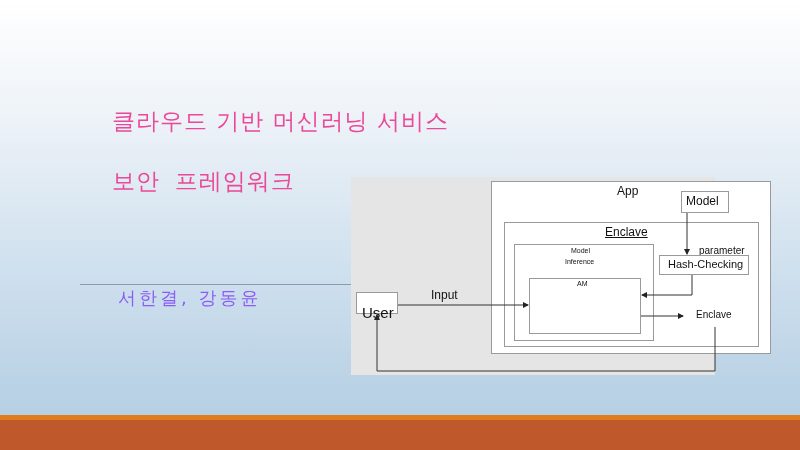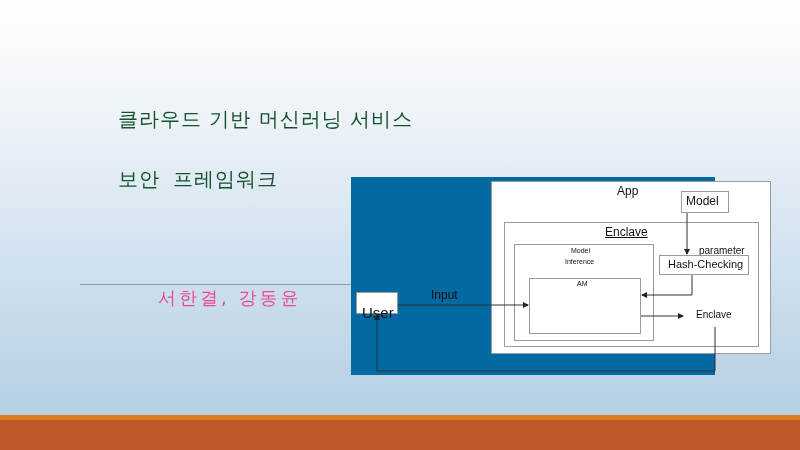--- a/index.html
+++ b/index.html
@@ -1,28 +1,28 @@
 <!DOCTYPE html>
 <html><head>
   <meta charset="utf-8">
   <style>
     html, body { margin:0; padding:0; }
     body {
       width:800px; height:450px; position:relative; overflow:hidden;
       font-family: "DejaVu Sans", "Liberation Sans", sans-serif;
       background: linear-gradient(180deg, #ffffff 0%, #eef3f8 25%, #cfe0ee 60%, #afcbe1 100%);
     }
-    .title { position:absolute; left:118px; color:#14532d; font-size:20px; font-weight:normal; letter-spacing:1px; white-space:nowrap; }
+    .title { position:absolute; left:112px; color:#ec4899; font-size:23px; font-weight:normal; letter-spacing:1px; white-space:nowrap; }
     .title.l1 { top:106px; }
     .title.l2 { top:166px;font-family:Liberation Mono, monospace; }
     .rule { position:absolute; left:80px; top:284px; width:272px; height:1px; background:#8a9bab; }
-    .authors { position:absolute; left:118px; top:286px; font-size:18px; color:#ec4899; letter-spacing:3px;margin-left:40px; }
+    .authors { position:absolute; left:118px; top:286px; font-size:18px; color:#8b5cf6; letter-spacing:3px; }
     .footer-line { position:absolute; left:0; top:415px; width:800px; height:5px; background:#e07b1e; }
     .footer { position:absolute; left:0; top:420px; width:800px; height:30px; background:#bf582b; }
-    .diagram { position:absolute; left:351px; top:177px; width:364px; height:198px; background:#0369a1; }
+    .diagram { position:absolute; left:351px; top:177px; width:364px; height:198px; background:#e5e5e5; }
     .box { position:absolute; border:1px solid #9a9a9a; background:#fff; box-sizing:border-box; }
     .lbl { position:absolute; font-family:"Liberation Sans", sans-serif; color:#111; white-space:nowrap; }
     svg.arrows { position:absolute; left:0; top:0; }
   </style>
 </head>
 <body>
 
 <div class="title l1">클라우드 기반 머신러닝 서비스</div>
 <div class="title l2">보안 프레임워크</div>
 <div class="rule"></div>

